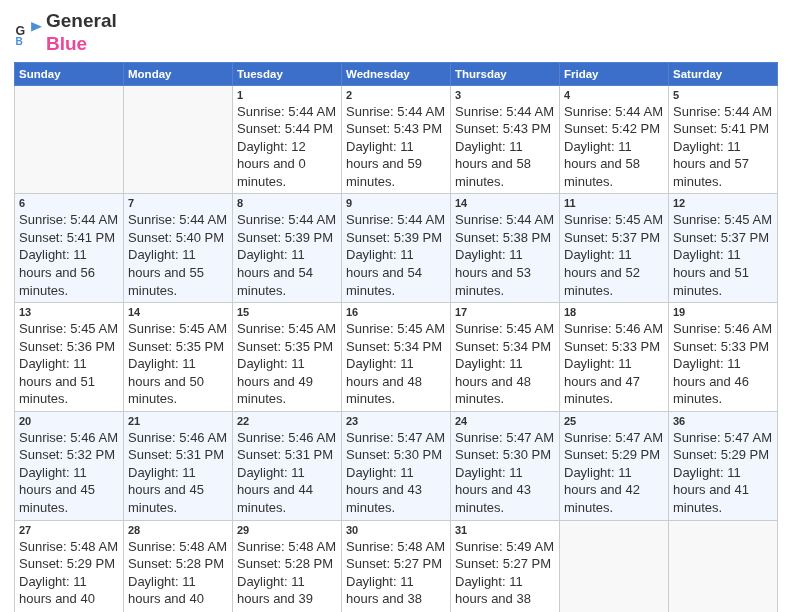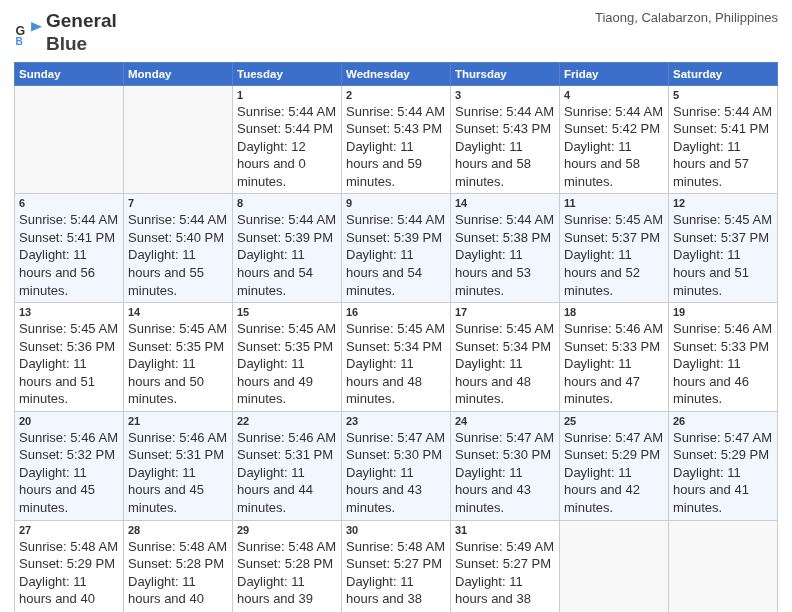--- a/index.html
+++ b/index.html
@@ -106,25 +106,24 @@
       <svg class="logo-icon" viewBox="0 0 36 36">
         <rect x="0" y="0" width="36" height="36" fill="white"></rect>
 
         <text x="2" y="20" font-family="Arial" font-weight="bold" font-size="16" fill="#333">G</text>
 
         <polygon points="22,4 36,10 22,16" fill="#4a90d9"></polygon>
         <text x="2" y="33" font-family="Arial" font-weight="bold" font-size="13" fill="#4a90d9">B</text>
       </svg>
       <div class="logo-text">
         <div>General</div>
-        <div style="color:#404040;">Blue</div>
+        <div style="color:#ec4899;">Blue</div>
       </div>
     </div>
     <div class="title-block">
-      <div class="subtitle">Tiaong, Calabarzon, Philippines</div>
     </div>
   </div>
 
   <table class="calendar">
     <thead>
       <tr>
 
       <th>Sunday</th>
           <th>Monday</th>
           <th>Tuesday</th>
@@ -288,21 +287,21 @@
 Sunset: 5:30 PM
 Daylight: 11 hours and 43 minutes.</div>
           </td>
           <td>
             <span class="day-num">25</span>
             <div class="day-info" style="white-space: pre-line;">Sunrise: 5:47 AM
 Sunset: 5:29 PM
 Daylight: 11 hours and 42 minutes.</div>
           </td>
           <td>
-            <span class="day-num">26</span>
+            <span class="day-num">36</span>
             <div class="day-info" style="white-space: pre-line;">Sunrise: 5:47 AM
 Sunset: 5:29 PM
 Daylight: 11 hours and 41 minutes.</div>
           </td>
         </tr>
         <tr class="odd-row">
           <td>
             <span class="day-num">27</span>
             <div class="day-info" style="white-space: pre-line;">Sunrise: 5:48 AM
 Sunset: 5:29 PM

